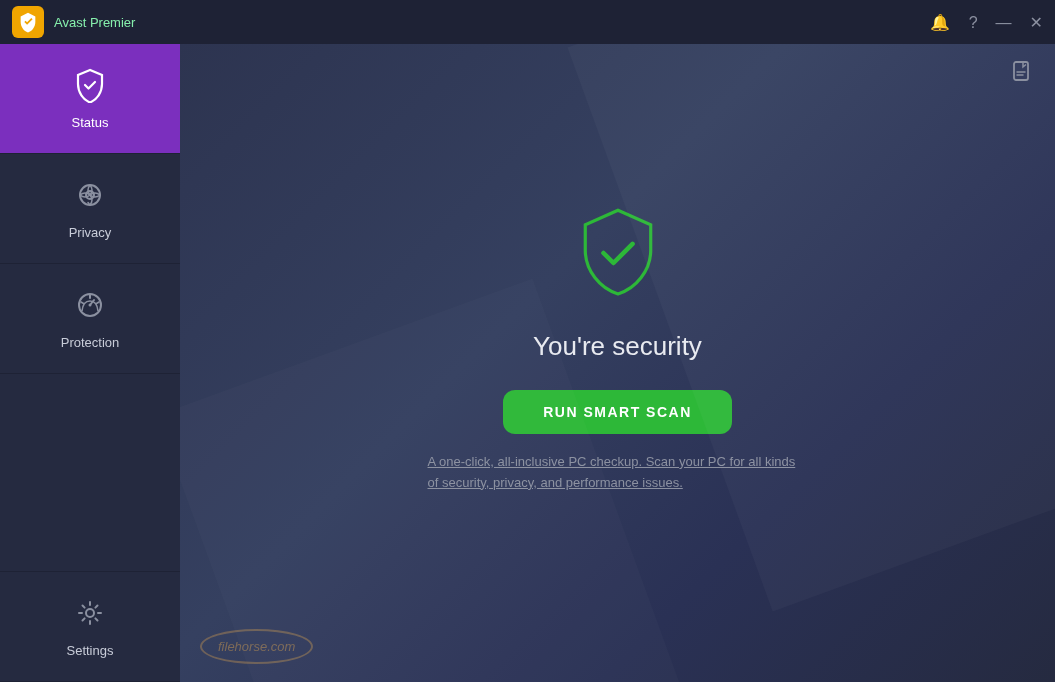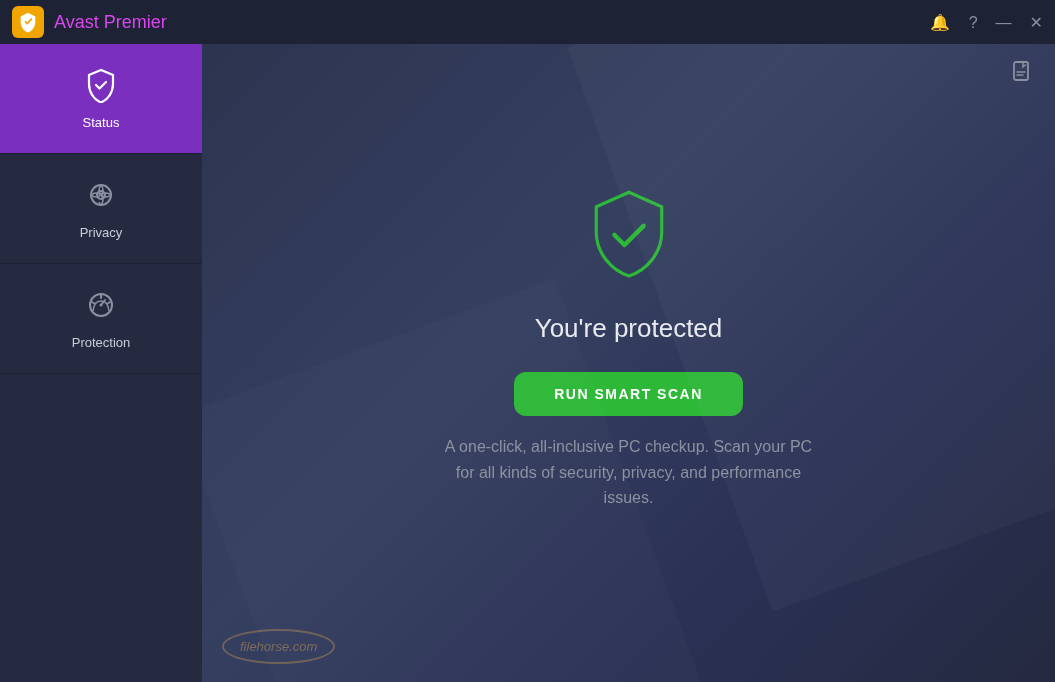--- a/index.html
+++ b/index.html
@@ -29,22 +29,22 @@
       display: flex;
       align-items: center;
       justify-content: center;
       margin-right: 10px;
     }
     .title-bar-logo svg {
       width: 22px;
       height: 22px;
     }
     .title-bar-title {
-      color: #d946ef;
-      font-size: 18px;
+      color: #86efac;
+      font-size: 13px;
       font-weight: 400;
     }
     .title-bar-controls {
       position: absolute;
       right: 12px;
       top: 50%;
       transform: translateY(-50%);
       display: flex;
       align-items: center;
       gap: 18px;
@@ -57,21 +57,21 @@
 
     
     .app-layout {
       display: flex;
       width: 100%;
       height: calc(682px - 44px);
     }
 
     
     .sidebar {
-      width: 202px;
+      width: 180px;
       background: #252a40;
       display: flex;
       flex-direction: column;
       flex-shrink: 0;
     }
 
     .sidebar-item {
       display: flex;
       flex-direction: column;
       align-items: center;
@@ -182,24 +182,24 @@
       border: none;
       border-radius: 12px;
       padding: 14px 40px;
       cursor: pointer;
       text-transform: uppercase;
       margin-bottom: 18px;
     }
 
     .scan-description {
       color: #8b90a0;
-      font-size: 16px;
-      text-align: center;
+      font-size: 13px;
       max-width: 380px;
       line-height: 1.6;
+      text-decoration: underline;
     }
 
     
     .watermark {
       position: absolute;
       bottom: 18px;
       left: 20px;
       color: rgba(200,150,80,0.5);
       font-size: 13px;
       font-style: italic;
@@ -264,20 +264,31 @@
           <line x1="18" y1="8" x2="18" y2="11" stroke="#8b90a0" stroke-width="2" stroke-linecap="round"></line>
           <line x1="9" y1="15" x2="11.5" y2="16.5" stroke="#8b90a0" stroke-width="1.5" stroke-linecap="round"></line>
           <line x1="27" y1="15" x2="24.5" y2="16.5" stroke="#8b90a0" stroke-width="1.5" stroke-linecap="round"></line>
           <line x1="18" y1="18" x2="22" y2="13" stroke="#8b90a0" stroke-width="2" stroke-linecap="round"></line>
           <circle cx="18" cy="18" r="1.5" fill="#8b90a0"></circle>
         </svg>
       </span>
       <span class="sidebar-item-label">Protection</span>
     </div>
 
+    <div class="sidebar-bottom">
+      <div class="sidebar-item">
+        <span class="icon-settings">
+          <svg viewBox="0 0 36 36" fill="none" xmlns="http://www.w3.org/2000/svg">
+            <circle cx="18" cy="18" r="4" stroke="#8b90a0" stroke-width="2" fill="none"></circle>
+            <path d="M18 7v3M18 26v3M7 18h3M26 18h3M10.5 10.5l2.1 2.1M23.4 23.4l2.1 2.1M10.5 25.5l2.1-2.1M23.4 12.6l2.1-2.1" stroke="#8b90a0" stroke-width="2" stroke-linecap="round"></path>
+          </svg>
+        </span>
+        <span class="sidebar-item-label">Settings</span>
+      </div>
+    </div>
 
   </div>
 
   <div class="main-content">
 
     <div class="main-top-right">
       <svg viewBox="0 0 28 28" fill="none" xmlns="http://www.w3.org/2000/svg">
         <rect x="5" y="4" width="14" height="18" rx="2" stroke="#8b90a0" stroke-width="1.8" fill="none"></rect>
         <path d="M14 4v5l3-2.5" stroke="#8b90a0" stroke-width="1.5" fill="none"></path>
         <line x1="8" y1="14" x2="16" y2="14" stroke="#8b90a0" stroke-width="1.5" stroke-linecap="round"></line>
@@ -285,21 +296,21 @@
       </svg>
     </div>
 
     <div class="shield-container">
 
       <svg class="shield-icon" viewBox="0 0 100 110" fill="none" xmlns="http://www.w3.org/2000/svg">
         <path d="M50 8L14 24v28c0 22 16 42 36 48 20-6 36-26 36-48V24L50 8z" fill="none" stroke="#2db838" stroke-width="3.5"></path>
         <path d="M34 55l11 11 21-21" stroke="#2db838" stroke-width="5" stroke-linecap="round" stroke-linejoin="round"></path>
       </svg>
 
-      <h1 class="protected-title">You're protected</h1>
+      <h1 class="protected-title">You're security</h1>
 
       <button class="run-scan-btn">RUN SMART SCAN</button>
 
       <p class="scan-description">A one-click, all-inclusive PC checkup. Scan your PC for all kinds of security, privacy, and performance issues.</p>
     </div>
 
     <div class="watermark">filehorse.com</div>
 
   </div>
 </div>

